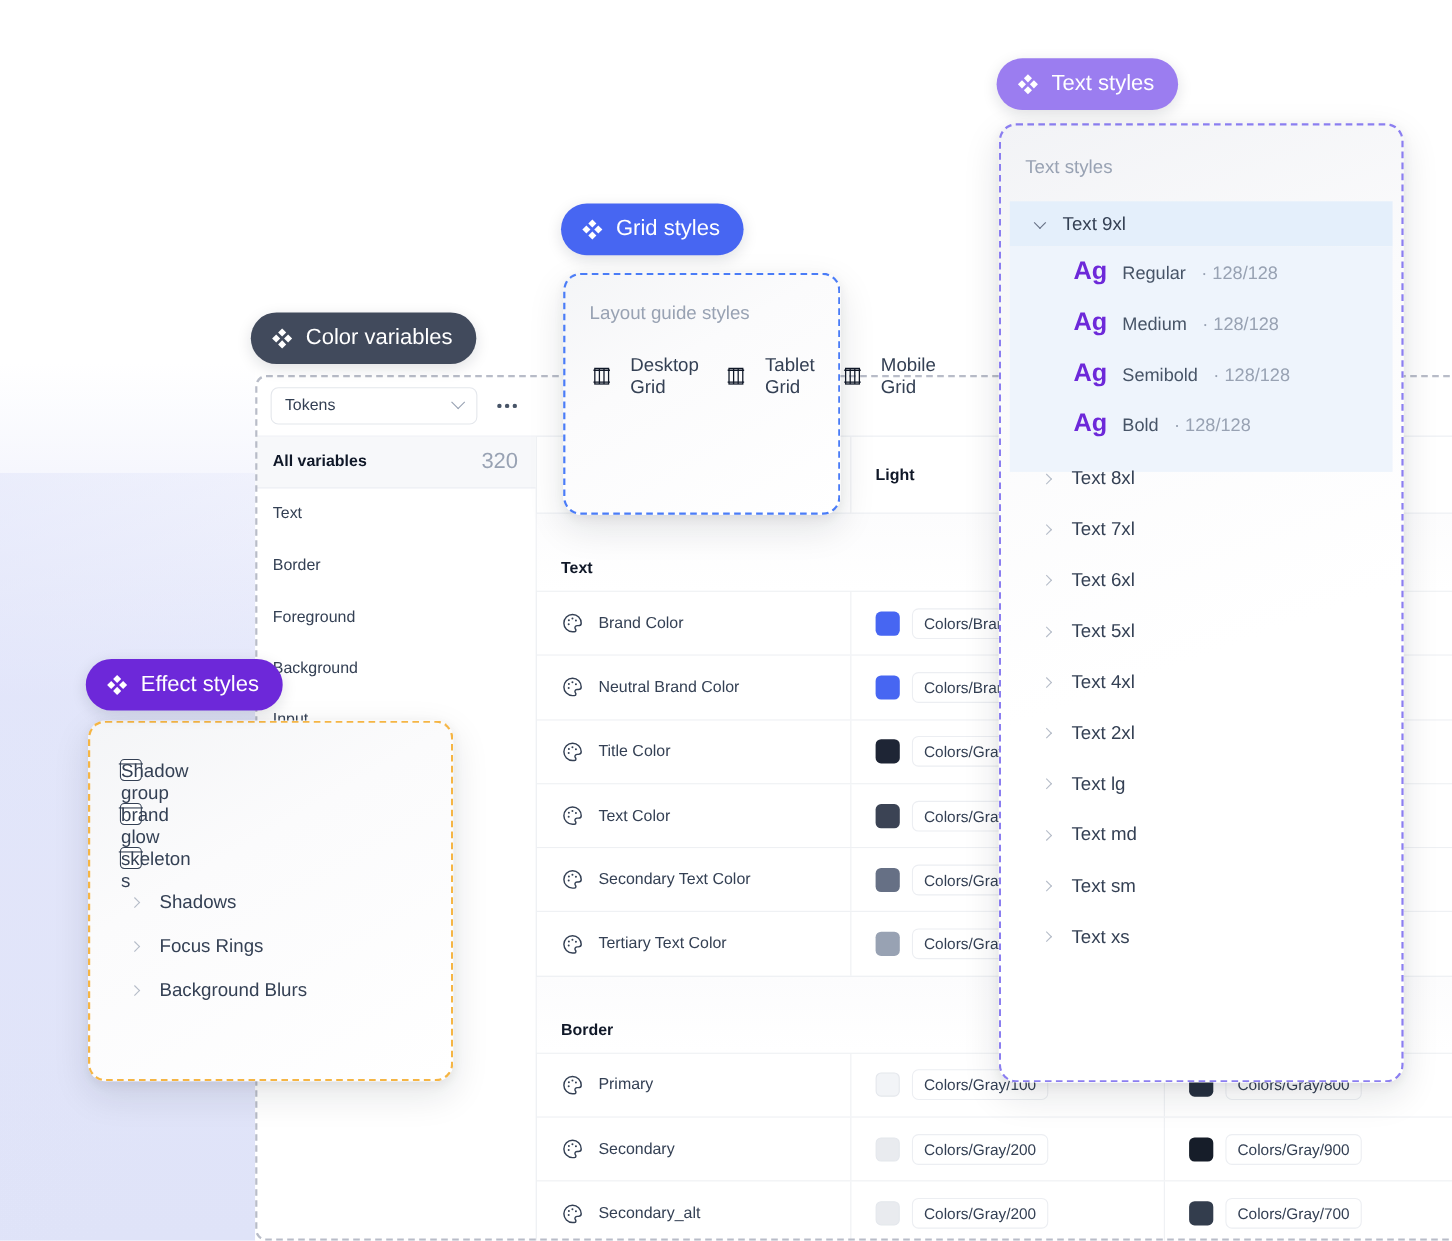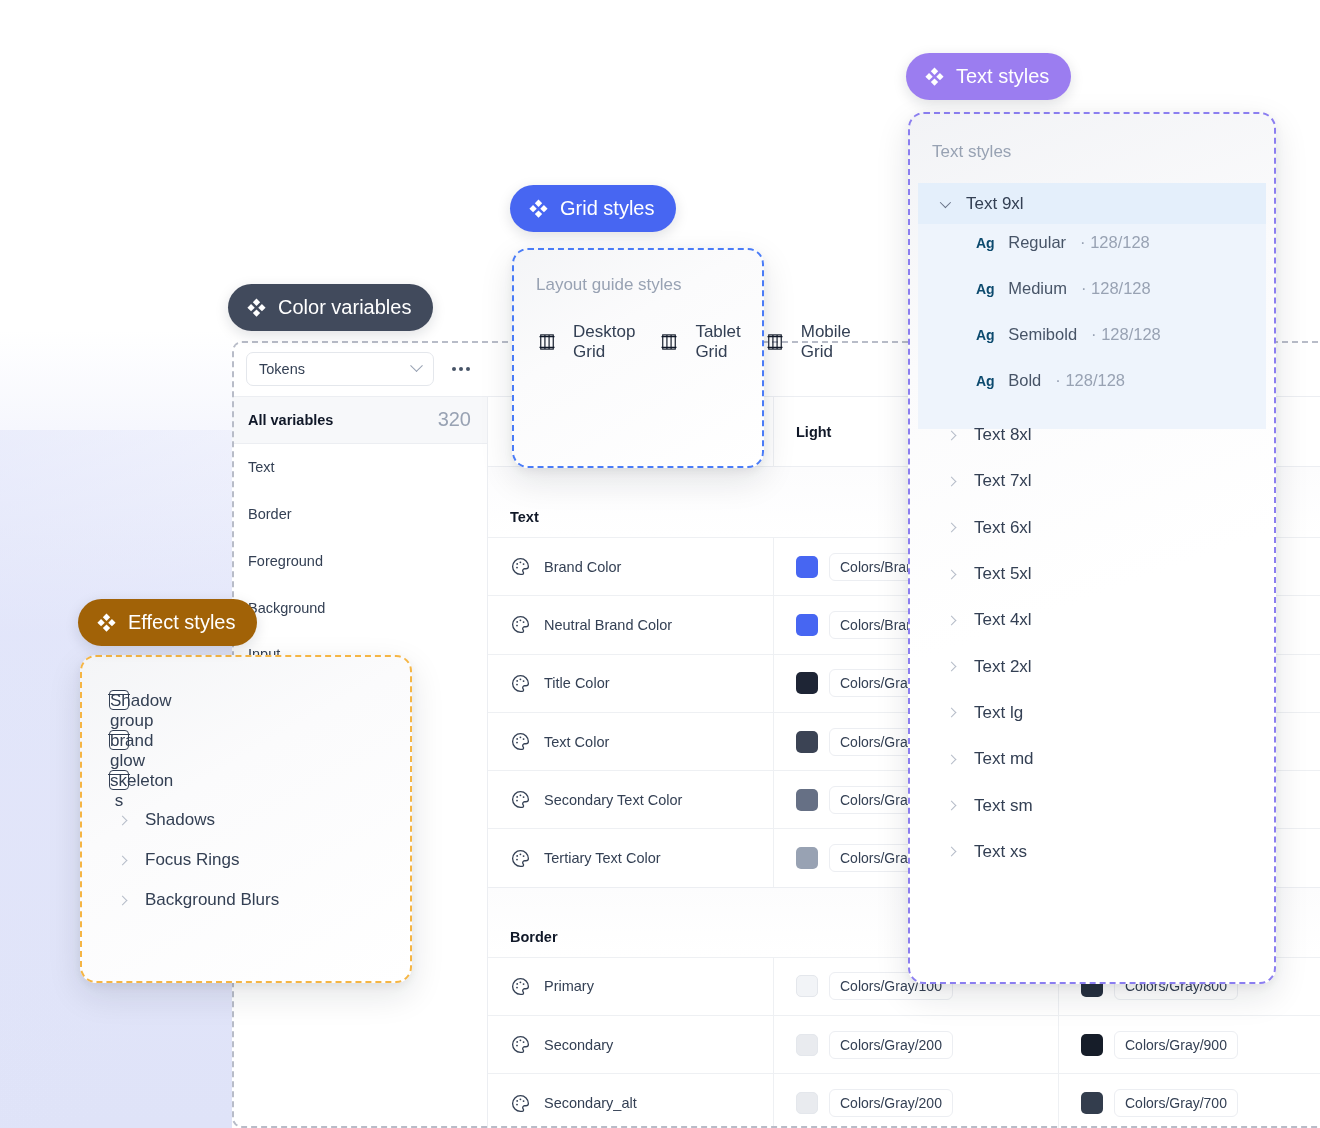--- a/index.html
+++ b/index.html
@@ -104,46 +104,46 @@
   .chev-r { width: 7px; height: 7px; border-top: 1.7px solid #b5bcc8; border-right: 1.7px solid #b5bcc8; transform: rotate(45deg); }
   .chev-d { width: 8px; height: 8px; border-top: 1.7px solid #667085; border-right: 1.7px solid #667085; transform: rotate(135deg) translate(-2px,0); }
 
   
   #grid-card { left: 512px; top: 248px; width: 252px; height: 220px; z-index: 20; }
   #grid-card .dash { border: 2px dashed #4a7cf7; }
   #grid-card .card-title { position: absolute; left: 24px; top: 27px; }
   #grid-card .list { position: absolute; left: 24px; top: 74px; display: flex; flex-direction: row; gap: 23px; }
 
   
-  #effect-card { left: 80px; top: 655px; width: 332px; height: 328px; z-index: 20; text-align: center; }
+  #effect-card { left: 80px; top: 655px; width: 332px; height: 328px; z-index: 20; }
   #effect-card .dash { border: 2px dashed #f5b544; }
   #effect-card .list { position: absolute; left: 28px; top: 34px; display: flex; flex-direction: column; gap: 18px; }
   .sq { width: 20px; height: 20px; border: 1.7px solid #344054; border-radius: 4px; position: relative; background:#fff;}
   .sq::after { content:''; position:absolute; left:-1.7px; right:-1.7px; top:2.5px; height:1.7px; background:#344054; }
 
   
   #text-card { left: 908px; top: 112px; width: 368px; height: 872px; z-index: 30;
     background: linear-gradient(160deg,#f2f3f6 0%,#fbfbfc 26%,#ffffff 55%); }
   #text-card .dash { border: 2px dashed #8b7ef0; }
   #text-card .card-title { position: absolute; left: 24px; top: 30px; }
   #ts-group { position: absolute; left: 10px; top: 71px; width: 348px; }
   .ts-head { height: 41px; background: #e4effb; display: flex; align-items: center; gap: 18px; padding-left: 22px; }
   .ts-head span { font-size: 17px; color: #344054; }
   .ts-weights { background: #eef4fc; padding: 9px 0 12px 0; }
   .ts-w { height: 46px; display: flex; align-items: baseline; gap: 14px; padding-left: 58px; }
-  .ts-w b { font-size: 14px; color: #0c4a6e; font-weight: 700; letter-spacing: -.2px; }
+  .ts-w b { font-size: 23px; color: #6d28d9; font-weight: 700; letter-spacing: -.2px; }
   .ts-w em { font-style: normal; font-size: 16.5px; color: #475467; }
   .ts-w i { font-style: normal; font-size: 16.5px; color: #98a2b3; }
   .ts-row { height: 46.3px; display: flex; align-items: center; gap: 19px; padding-left: 22px; }
   .ts-row span { font-size: 17px; color: #344054; }
 
   
   #badge-color { left: 228px; top: 284px; background: #414a5c; z-index: 40; }
   #badge-grid  { left: 510px; top: 185px; background: #4766f2; z-index: 40; }
-  #badge-effect{ left: 78px;  top: 599px; background: #a16207; z-index: 40; }
+  #badge-effect{ left: 78px;  top: 599px; background: #6d28d9; z-index: 40; }
   #badge-text  { left: 906px; top: 53px;  background: #9b7df0; z-index: 40; }
 </style>
 </head>
 <body>
 
 <div id="bg-wash"></div>
 <div id="bg-wash2"></div>
 
 <div id="vars-panel">
   <div class="panel-dash"></div>

